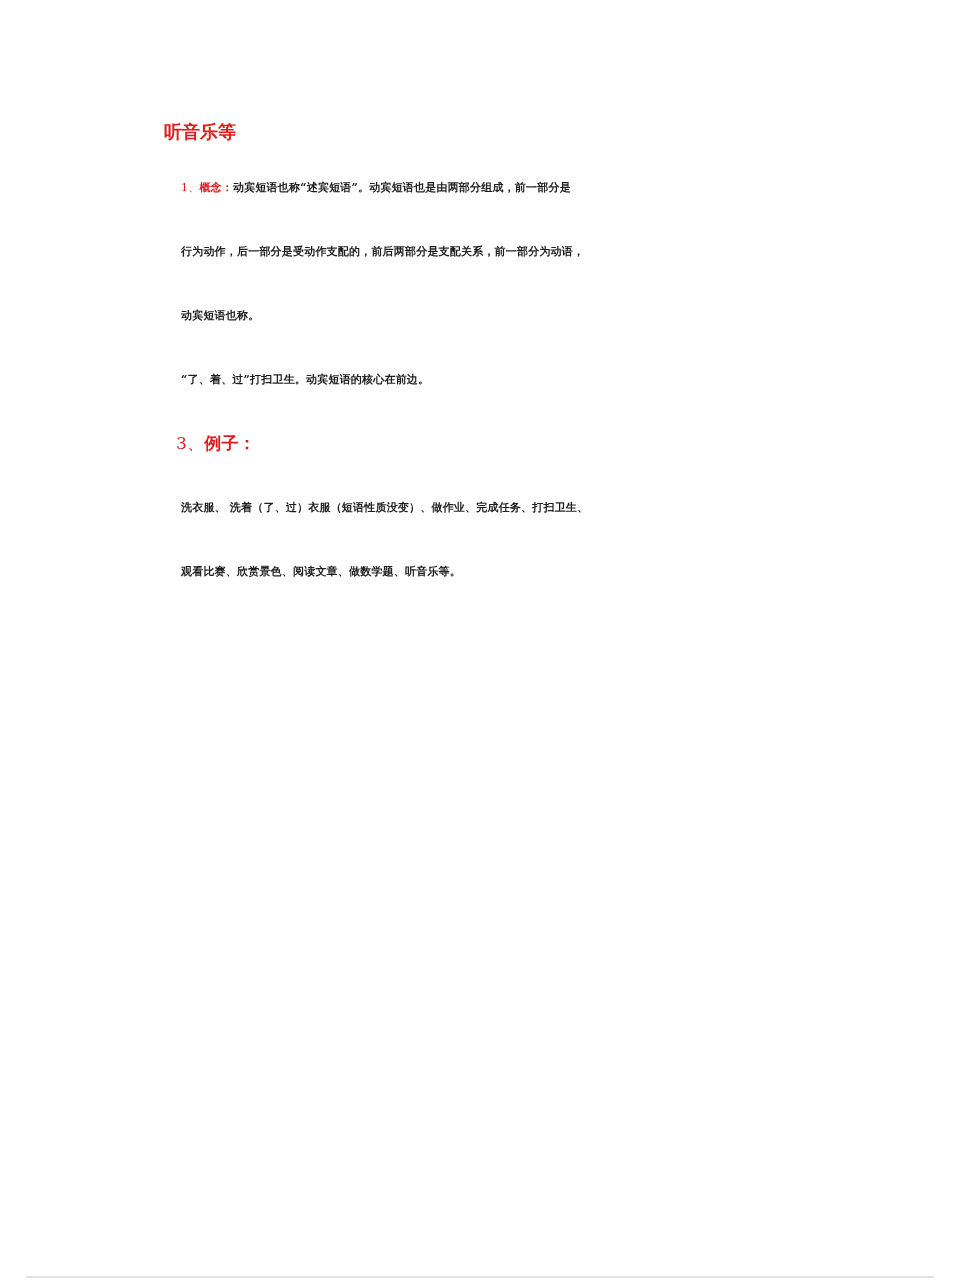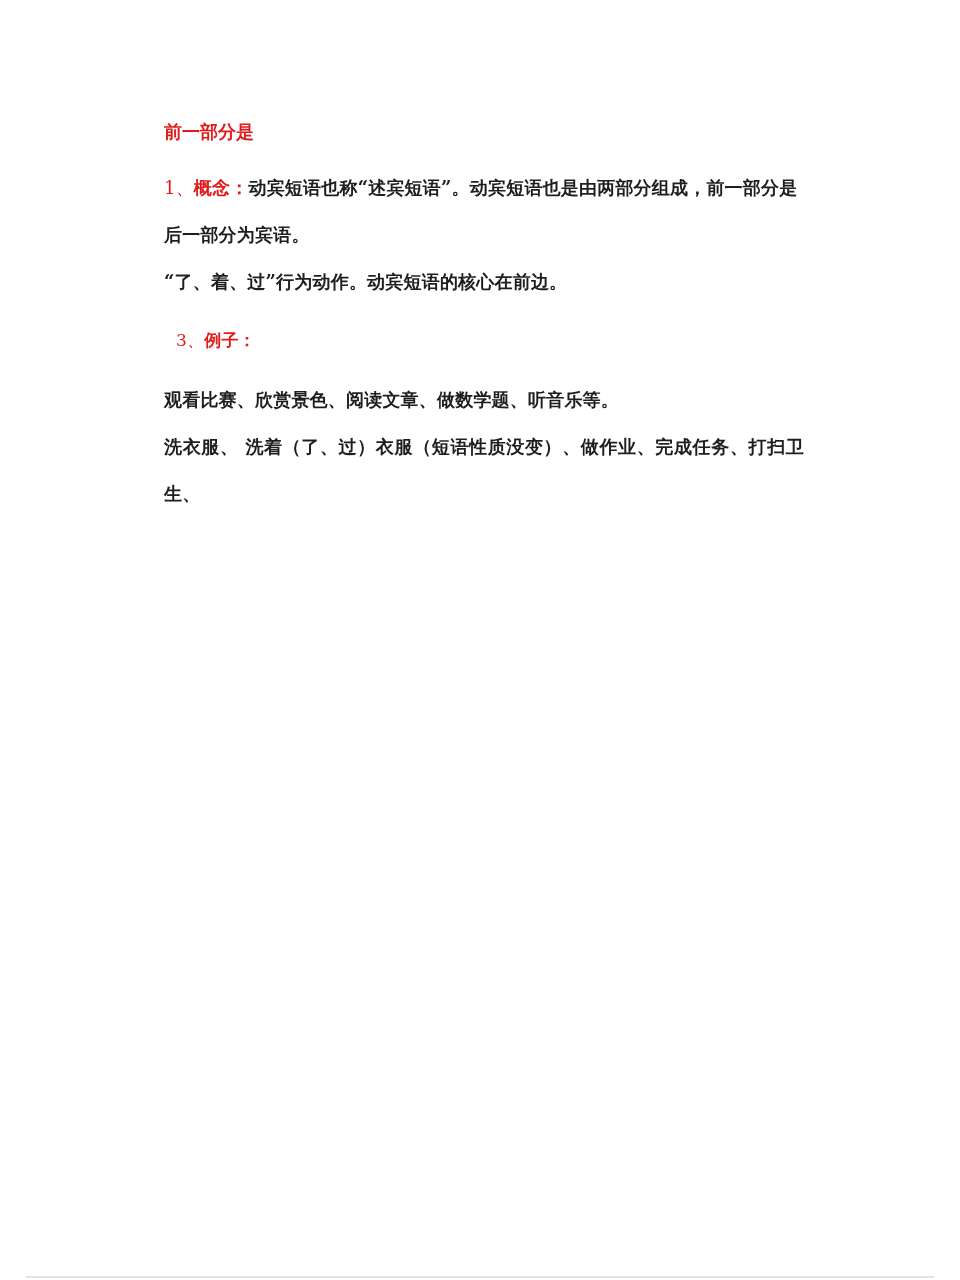--- a/index.html
+++ b/index.html
@@ -31,23 +31,23 @@
     }
     .title {
       color: #e01b1b;
       font-weight: bold;
       font-size: 18px;
       line-height: 28px;
       margin: 0 0 18px 0;
       letter-spacing: 0px;
     }
     .para {
-      font-size: 18px;
+      font-size: 11px;
       line-height: 47px;
-      margin: 0;
+      margin: 17px;
       font-weight: 600;
       color: #1e1e1e;
       letter-spacing: 0.2px;
       text-align: justify;
     }
     .num {
       color: #e01b1b;
       font-weight: normal;
     }
     .label {
@@ -70,36 +70,37 @@
       height: 2px;
       background: #e2e2e2;
     }
   </style>
 </head>
 <body>
 
 <div class="page">
   <div class="content">
 
-    <div class="title">前一部分是</div>
+    <div class="title">听音乐等</div>
 
     <div class="section">
       <p class="para">
         <span class="num">1、</span><span class="label">概念：</span><span>动宾短语也称“述宾短语”。动宾短语也是由两部分组成，前一部分是</span>
       </p>
-      <p class="para">后一部分为宾语。</p>
+      <p class="para">行为动作，后一部分是受动作支配的，前后两部分是支配关系，前一部分为动语，</p>
+      <p class="para">动宾短语也称。</p>
     </div>
 
     <div class="section">
-      <p class="para">“了、着、过”行为动作。动宾短语的核心在前边。</p>
+      <p class="para">“了、着、过”打扫卫生。动宾短语的核心在前边。</p>
     </div>
 
     <div class="section">
       <p class="para heading-line">
         <span class="num">3、</span><span class="label">例子：</span>
       </p>
+      <p class="para">洗衣服、 洗着（了、过）衣服（短语性质没变）、做作业、完成任务、打扫卫生、</p>
       <p class="para">观看比赛、欣赏景色、阅读文章、做数学题、听音乐等。</p>
-      <p class="para">洗衣服、 洗着（了、过）衣服（短语性质没变）、做作业、完成任务、打扫卫生、</p>
     </div>
 
   </div>
   <div class="bottom-rule"></div>
 </div>
 
 </body></html>

